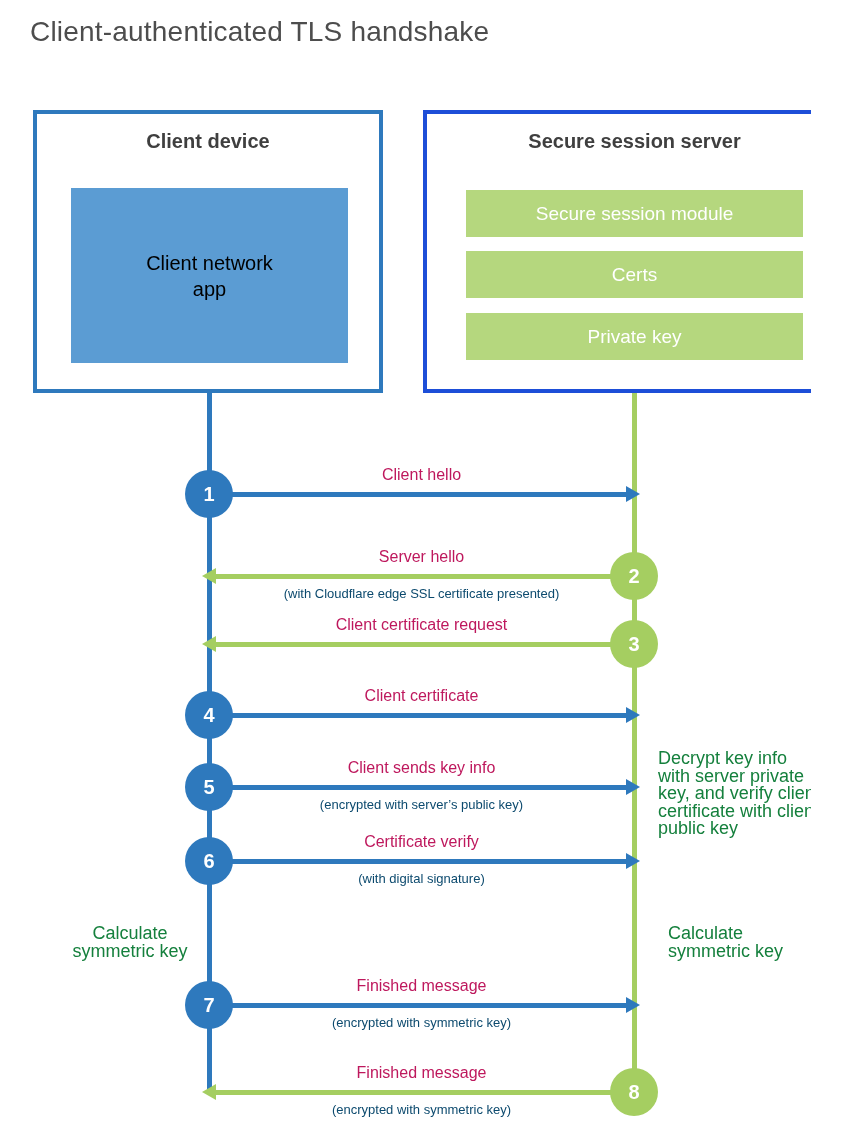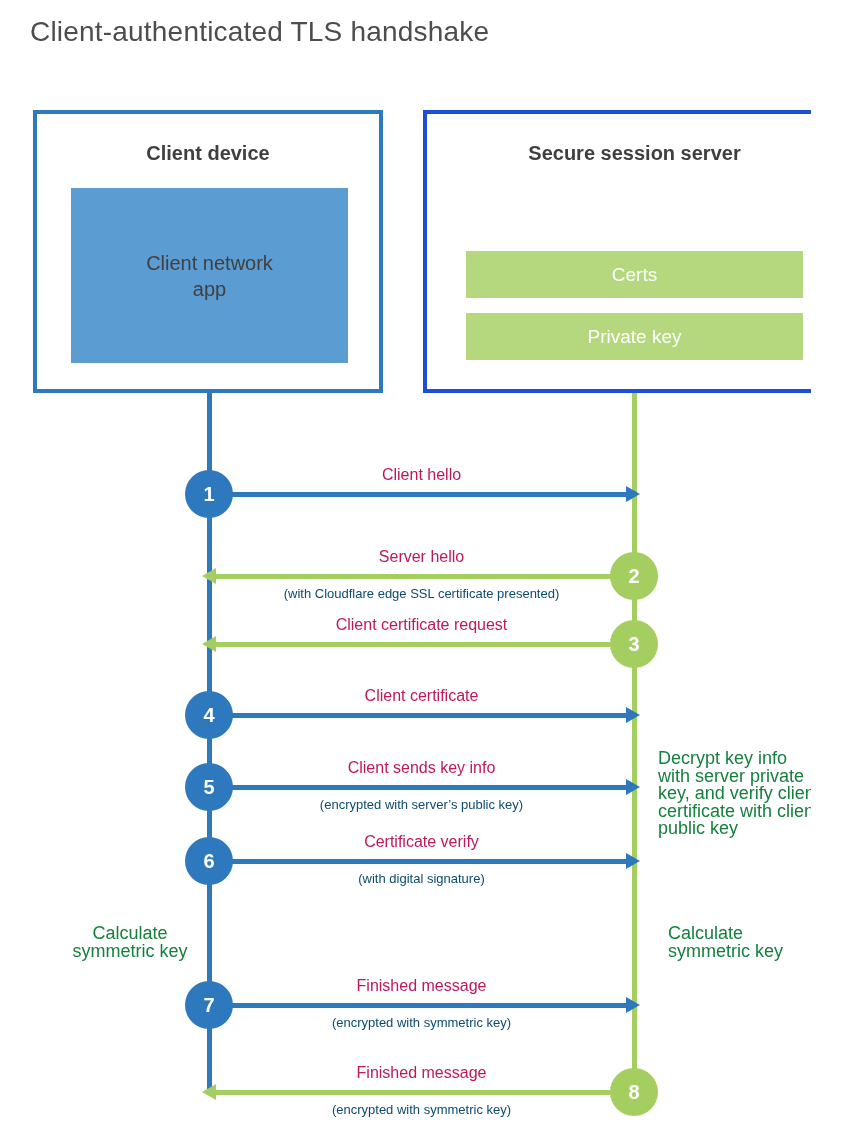--- a/index.html
+++ b/index.html
@@ -23,32 +23,32 @@
   
   .actor-box {
     position: absolute;
     top: 110px;
     height: 283px;
     background: #ffffff;
   }
   .client-box { left: 33px;  width: 350px; border: 4px solid #2e79bd; }
   .server-box { left: 423px; width: 423px; border: 4px solid #1d4ed8; }
   .actor-title {
-    margin-top: 28px;
+    margin-top: 16px;
     text-align: center;
     font-size: 20px;
     font-weight: bold;
     color: #3f3f3f;
   }
   .app-rect {
     position: absolute;
     left: 34px; top: 74px;
     width: 277px; height: 175px;
     background: #5b9cd3;
-    color: #404040;
+    color: #000000;
     font-size: 20px;
     display: flex; align-items: center; justify-content: center;
     text-align: center;
     line-height: 26px;
     padding: 0 60px;
   }
   .server-bar {
     position: absolute;
     left: 39px;
     width: 337px; height: 47px;
@@ -131,20 +131,21 @@
 
   <div class="actor-box client-box">
     <div class="actor-title">Client device</div>
     <div class="app-rect">
       <span>Client network app</span>
     </div>
   </div>
 
   <div class="actor-box server-box">
     <div class="actor-title">Secure session server</div>
+    <div class="server-bar bar-1">Secure session module</div>
     <div class="server-bar bar-2">Certs</div>
     <div class="server-bar bar-3">Private key</div>
   </div>
 
   <div class="lifeline client-lifeline"></div>
   <div class="lifeline server-lifeline"></div>
 
   <div class="msg c r1">
     <div class="msg-label">Client hello</div>
     <div class="arrow">

